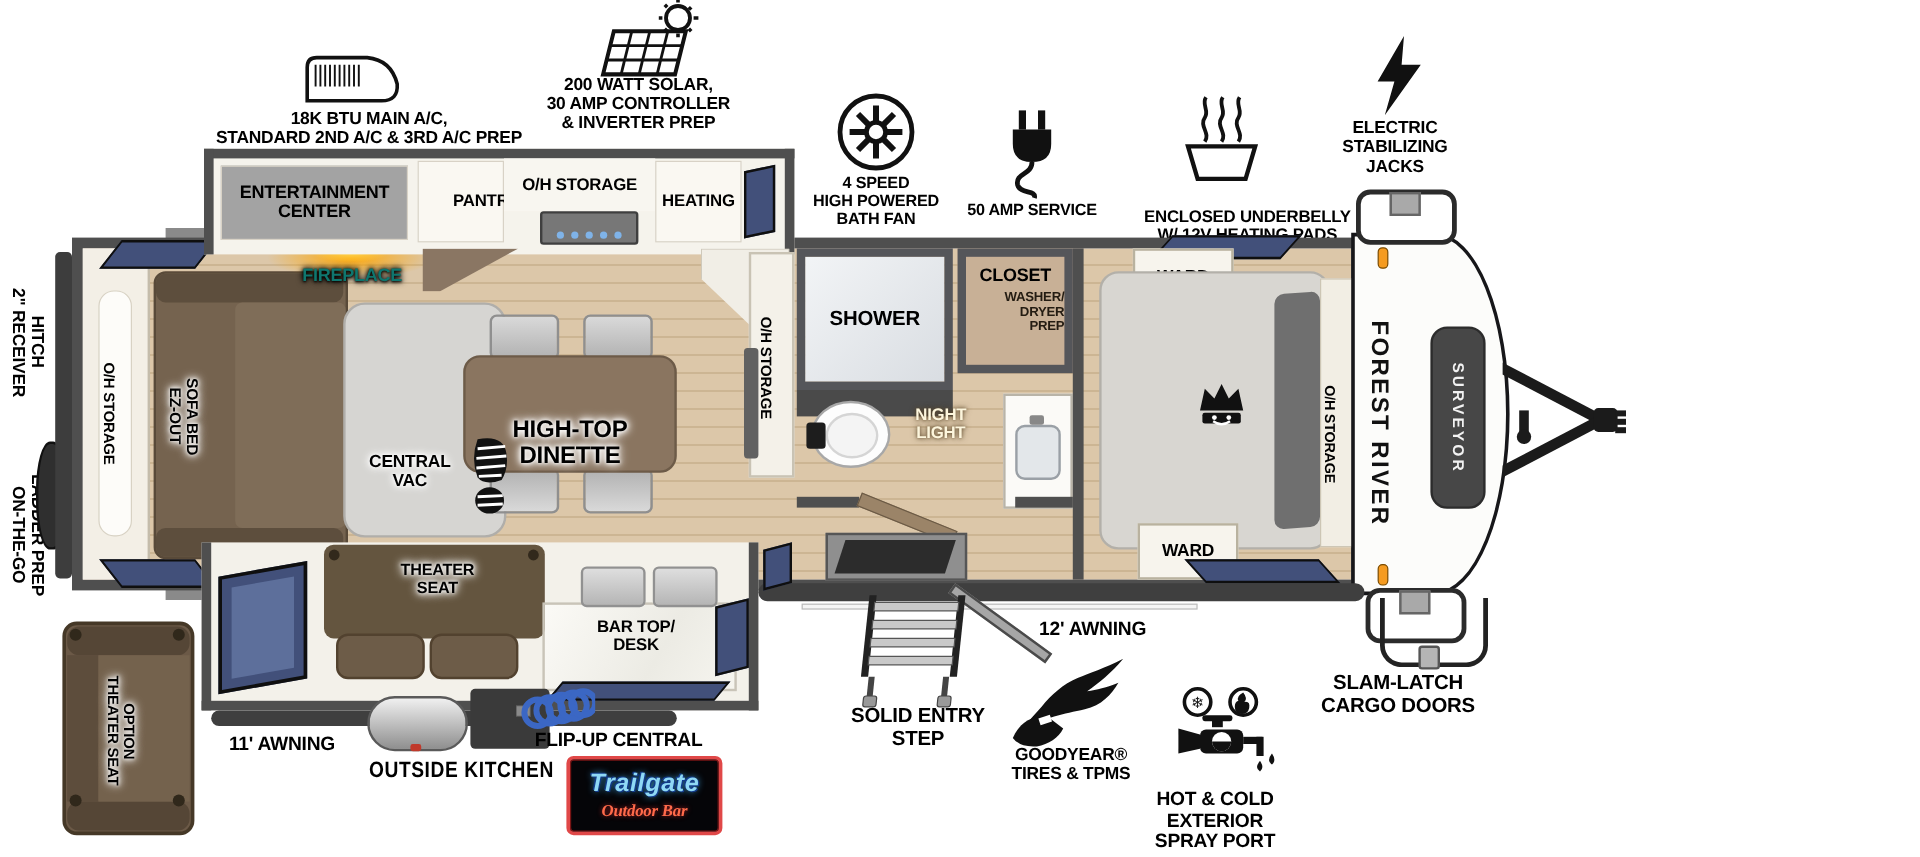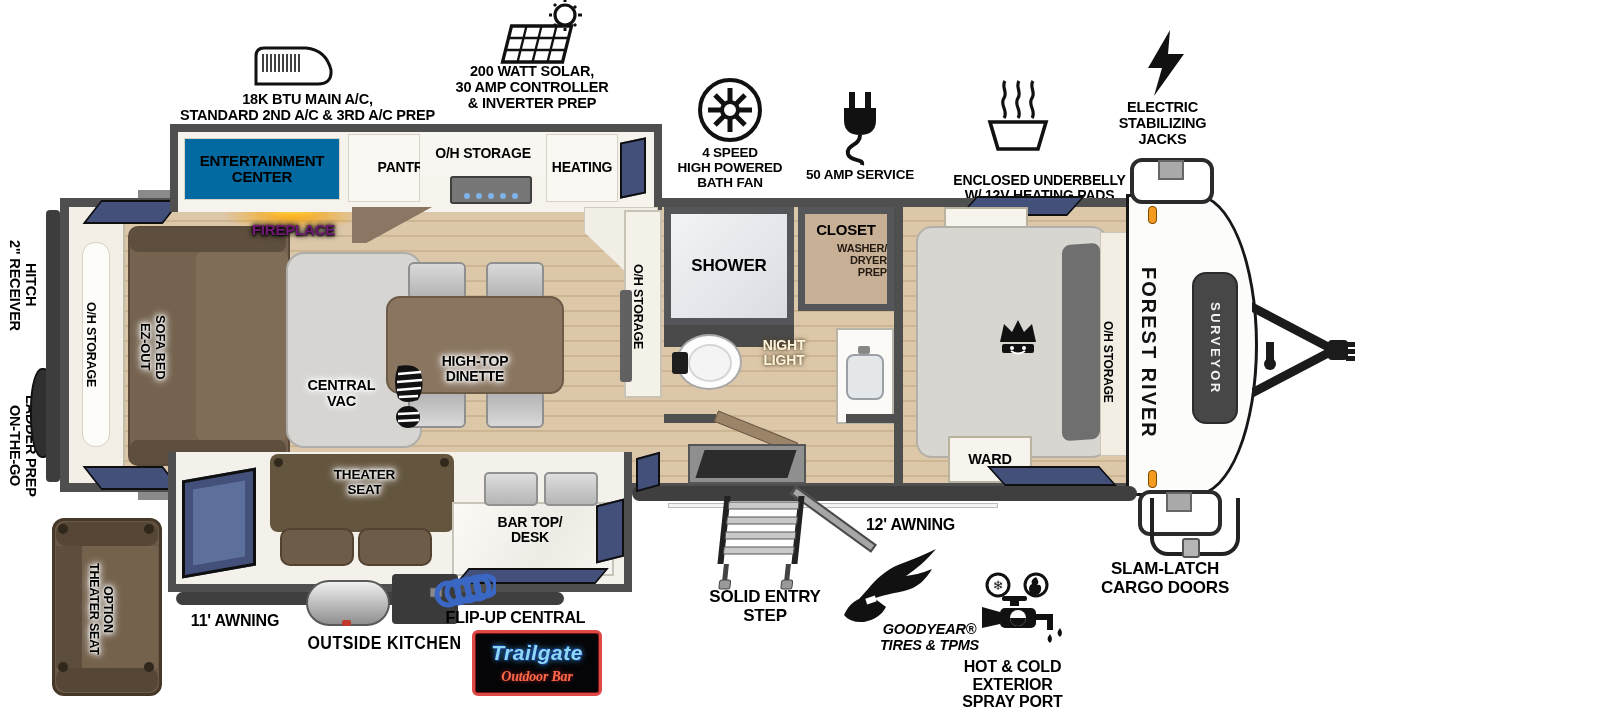--- a/index.html
+++ b/index.html
@@ -144,21 +144,21 @@
   <div class="abs" style="left:196px;top:252px;width:92px;height:188px;background:#7f6d58;border-radius:6px;"></div>
   <div class="lbl vl halo" style="left:138px;top:292px;width:48px;height:110px;font-size:13px;">EZ-OUT
 SOFA BED</div>
   <div class="abs" style="left:286px;top:252px;width:136px;height:196px;background:#d6d5d2;border:2px solid #b0aeaa;border-radius:18px;"></div>
 
   <div class="abs" style="left:408px;top:262px;width:58px;height:38px;background:linear-gradient(#d9d9d9,#b2b2b2);border:2px solid #8f8f8f;border-radius:6px;"></div>
   <div class="abs" style="left:486px;top:262px;width:58px;height:38px;background:linear-gradient(#d9d9d9,#b2b2b2);border:2px solid #8f8f8f;border-radius:6px;"></div>
   <div class="abs" style="left:408px;top:390px;width:58px;height:38px;background:linear-gradient(#b2b2b2,#d9d9d9);border:2px solid #8f8f8f;border-radius:6px;"></div>
   <div class="abs" style="left:486px;top:390px;width:58px;height:38px;background:linear-gradient(#b2b2b2,#d9d9d9);border:2px solid #8f8f8f;border-radius:6px;"></div>
   <div class="abs flexc" style="left:386px;top:296px;width:178px;height:98px;background:#8a7560;border:2px solid #6d5b48;border-radius:14px;">
-    <div class="lbl halo" style="position:static;font-size:14px;margin-top:48px;">HIGH-TOP
+    <div class="lbl halo" style="position:static;font-size:20px;margin-top:48px;">HIGH-TOP
 DINETTE</div>
   </div>
 
   <div class="lbl halo" style="left:294px;top:378px;width:95px;font-size:14.5px;">CENTRAL
 VAC</div>
   <div class="abs" style="left:390px;top:364px;">
     <svg width="36" height="66" viewBox="0 0 36 66">
       <path d="M8,2 Q30,-2 32,14 Q34,26 28,36 Q14,41 8,34 Q2,18 8,2 Z" fill="#111"></path>
       <ellipse cx="18" cy="53" rx="12" ry="11" fill="#111"></ellipse>
       <g stroke="#fff" stroke-width="2.4">
@@ -167,24 +167,24 @@
         <line x1="7" y1="26" x2="31" y2="24"></line>
           <line x1="9" y1="33" x2="28" y2="32"></line>
         <line x1="8" y1="50" x2="29" y2="49"></line>
           <line x1="8" y1="57" x2="29" y2="56"></line>
       </g>
     </svg>
   </div>
 
   <div class="abs" style="left:222px;top:198px;width:140px;height:34px;background:radial-gradient(ellipse at center,rgba(255,166,0,.95),rgba(255,166,0,0) 70%);"></div>
   <div class="abs" style="left:262px;top:204px;width:60px;height:14px;background:radial-gradient(ellipse at center,#ffd24a,rgba(255,210,74,0) 75%);"></div>
-  <div class="lbl" style="left:236px;top:222px;width:115px;font-size:15px;color:#701a75;text-shadow:0 1px 2px #000,0 0 4px #000,0 0 6px #000;">FIREPLACE</div>
+  <div class="lbl" style="left:236px;top:222px;width:115px;font-size:15px;color:#0f766e;text-shadow:0 1px 2px #000,0 0 4px #000,0 0 6px #000;">FIREPLACE</div>
 
   <div class="abs" style="left:170px;top:124px;width:492px;height:88px;border:8px solid #4f4f4f;border-bottom:none;background:#f5f3ec;"></div>
-  <div class="abs flexc" style="left:184px;top:138px;width:156px;height:62px;background:#0369a1;border:1px solid #d8d2c6;">
+  <div class="abs flexc" style="left:184px;top:138px;width:156px;height:62px;background:#a3a3a3;border:1px solid #d8d2c6;">
     <div class="lbl" style="position:static;font-size:15px;">ENTERTAINMENT
 CENTER</div>
   </div>
   <div class="abs flexc" style="left:348px;top:134px;width:72px;height:68px;background:#faf8f2;border:1px solid #d8d2c6;">
     <div class="lbl" style="position:static;font-size:14px;margin-left:42px;">PANTRY</div>
   </div>
   <div class="abs flexc" style="left:420px;top:132px;width:126px;height:44px;background:#f8f6f0;">
     <div class="lbl" style="position:static;font-size:14px;">O/H STORAGE</div>
   </div>
   <div class="abs" style="left:450px;top:176px;width:82px;height:28px;background:#777;border:2px solid #3f3f3f;border-radius:3px;display:flex;align-items:flex-end;justify-content:center;gap:6px;padding-bottom:3px;">
@@ -352,21 +352,21 @@
 STEP</div>
   <div class="lbl" style="left:858px;top:516px;width:105px;font-size:16px;">12' AWNING</div>
 
   <div class="abs" style="left:842px;top:545px;">
     <svg width="100" height="78" viewBox="0 0 100 78">
       <path d="M8,64 C30,52 44,50 62,46 C76,43 84,34 90,24 C80,28 72,30 64,31 C74,24 84,16 94,4 C78,12 66,16 56,20 C44,25 34,34 26,44 Z" fill="#111"></path>
       <path d="M2,70 C8,56 20,50 32,53 L44,62 C40,70 32,75 22,77 Q8,78 2,70 Z" fill="#111"></path>
       <rect x="24" y="52" width="10" height="6" transform="rotate(-18 29 55)" fill="#fff"></rect>
     </svg>
   </div>
-  <div class="lbl" style="left:872px;top:622px;width:115px;font-size:14.5px;font-style:italic;">GOODYEAR®
+  <div class="lbl" style="left:835px;top:622px;width:115px;font-size:14.5px;">GOODYEAR®
 TIRES &amp; TPMS</div>
 
   <div class="abs" style="left:968px;top:572px;">
     <svg width="104" height="82" viewBox="0 0 104 82">
       <circle cx="30" cy="13" r="11" fill="none" stroke="#111" stroke-width="3"></circle>
       <text x="30" y="18" font-size="13" text-anchor="middle" fill="#111" font-family="DejaVu Sans">❄</text>
       <circle cx="68" cy="13" r="11" fill="none" stroke="#111" stroke-width="3"></circle>
       <path d="M68,5 q4,5 1,8 q5,-1 4,5 q-1,5 -6,5 q-6,0 -6,-6 q0,-4 3,-5 q-2,-4 4,-7" fill="#111"></path>
       <rect x="42" y="26" width="9" height="8" fill="#111"></rect>
       <rect x="34" y="24" width="25" height="5" rx="2" fill="#111"></rect>

